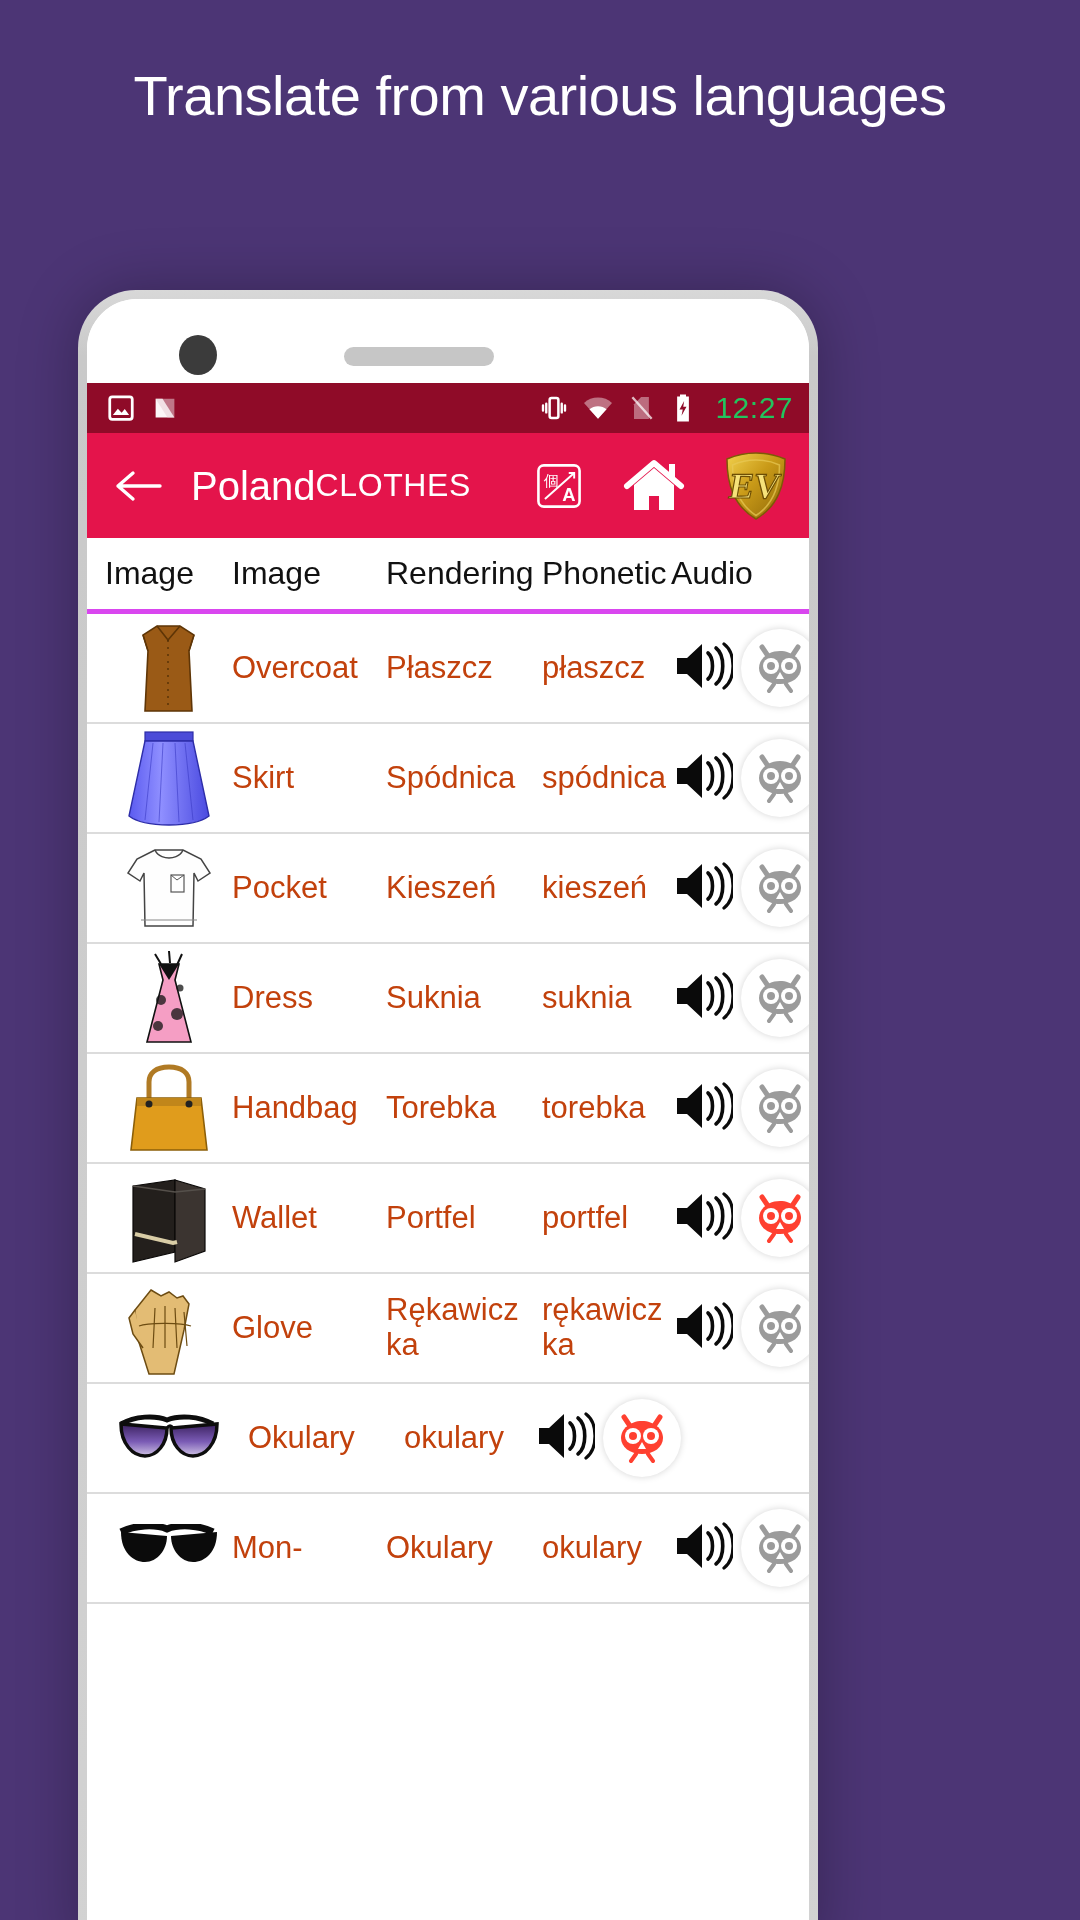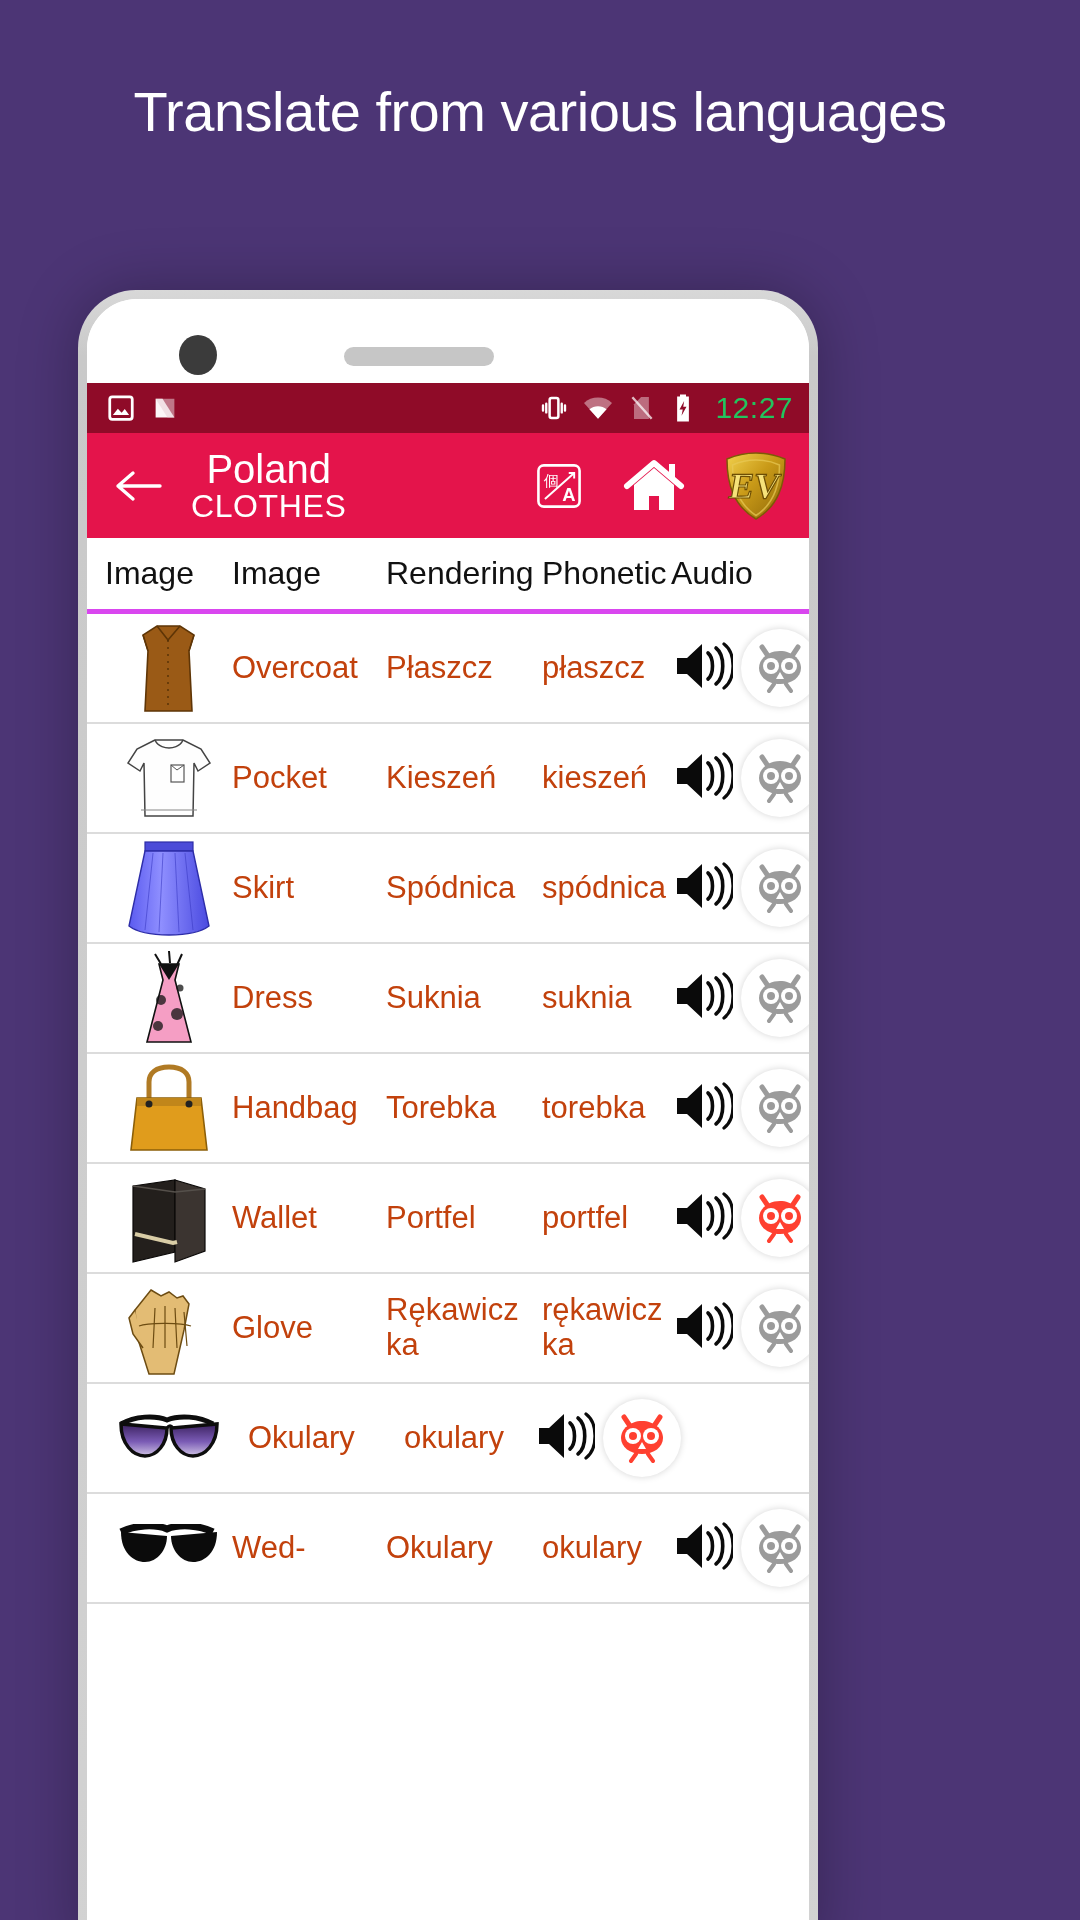--- a/index.html
+++ b/index.html
@@ -9,21 +9,21 @@
     height: 1920px;
     overflow: hidden;
     background: #4c3575;
     font-family: "Liberation Sans", sans-serif;
     position: relative;
   }
 
   
   .promo-headline {
     position: absolute;
-    top: 78px;
+    top: 62px;
     left: 0;
     width: 1080px;
     text-align: center;
     color: #ffffff;
     font-size: 56px;
     line-height: 1.22;
     font-weight: 400;
     letter-spacing: -0.5px;
     padding: 0 130px;
   }
@@ -105,21 +105,21 @@
   .back-arrow {
     width: 62px;
     display: flex;
     align-items: center;
     justify-content: center;
     cursor: pointer;
   }
   .header-titles {
     margin-left: 22px;
     display: flex;
-    flex-direction: column;
+    flex-direction: row;
     align-items: center;
     line-height: 1.05;
   }
   .header-title { font-size: 40px; font-weight: 400; }
   .header-subtitle { font-size: 32px; font-weight: 400; letter-spacing: 0.6px; }
   .header-actions {
     margin-left: auto;
     display: flex;
     align-items: center;
     gap: 38px;
@@ -331,70 +331,70 @@
     <circle cx="17" cy="23" r="4" fill="#9b9b9b"></circle>
     <circle cx="35" cy="23" r="4" fill="#9b9b9b"></circle>
     <path d="M26 29l-4 7h8z" fill="#ffffff"></path>
     <path d="M20 41l-5 7M32 41l5 7" stroke="#9b9b9b" stroke-width="4" stroke-linecap="round"></path>
   </svg>
             </span>
           </div>
         </div>
         <div class="data-row">
           <div class="col-image cell-img">
-            <svg width="100" height="92" viewBox="0 0 100 92">
-      <path d="M36 8L18 17 9 31l12 8 4-8 1 53h48l1-53 4 8 12-8-9-14-18-9z" fill="#fefefe" stroke="#444" stroke-width="1.5"></path>
-      <path d="M36 8c3 7 11 8 14 8s11-1 14-8" fill="none" stroke="#444" stroke-width="1.5"></path>
-      <rect x="52" y="33" width="13" height="17" fill="none" stroke="#555" stroke-width="1.2"></rect>
-      <path d="M52 33l6 5 7-5" fill="none" stroke="#555" stroke-width="1"></path>
-      <path d="M22 78h56" stroke="#888" stroke-width="1.2"></path>
-    </svg>
-          </div>
-          <div class="col-word cell-text">Pocket</div>
-          <div class="col-render cell-text">Kieszeń</div>
-          <div class="col-phon cell-text">kieszeń</div>
-          <div class="col-audio audio-cell">
-            <span class="speaker-btn"><svg width="62" height="62" viewBox="0 0 62 62">
-    <path d="M6 23h10L31 9v44L16 39H6z" fill="#0a0a0a"></path>
-    <path d="M37 18c6 5 6 21 0 26" fill="none" stroke="#0a0a0a" stroke-width="3.6" stroke-linecap="round"></path>
-    <path d="M45 13c9 7 9 29 0 36" fill="none" stroke="#0a0a0a" stroke-width="3.6" stroke-linecap="round"></path>
-    <path d="M53 9c12 9 12 35 0 44" fill="none" stroke="#0a0a0a" stroke-width="3.2" stroke-linecap="round"></path>
-  </svg></span>
-            <span class="owl-btn">
-              <svg width="52" height="50" viewBox="0 0 52 50">
-    <path d="M8 4l6 9M44 4l-6 9" stroke="#9b9b9b" stroke-width="5" stroke-linecap="round"></path>
-    <path d="M26 8C14 8 5 16 5 25c0 9 9 16 21 16s21-7 21-16C47 16 38 8 26 8z" fill="#9b9b9b"></path>
-    <circle cx="17" cy="23" r="8" fill="#ffffff"></circle>
-    <circle cx="35" cy="23" r="8" fill="#ffffff"></circle>
-    <circle cx="17" cy="23" r="4" fill="#9b9b9b"></circle>
-    <circle cx="35" cy="23" r="4" fill="#9b9b9b"></circle>
-    <path d="M26 29l-4 7h8z" fill="#ffffff"></path>
-    <path d="M20 41l-5 7M32 41l5 7" stroke="#9b9b9b" stroke-width="4" stroke-linecap="round"></path>
-  </svg>
-            </span>
-          </div>
-        </div>
-        <div class="data-row">
-          <div class="col-image cell-img">
             <svg width="92" height="100" viewBox="0 0 92 100">
       <defs>
                 <linearGradient id="skg" x1="0" y1="0" x2="1" y2="0">
         <stop offset="0%" stop-color="#5b5bf0"></stop>
                   <stop offset="40%" stop-color="#8f8fff"></stop>
         <stop offset="100%" stop-color="#4a4ae0"></stop>
                 </linearGradient>
               </defs>
       <rect x="22" y="4" width="48" height="9" fill="#4b4bd8" stroke="#2d2da8" stroke-width="1.2"></rect>
       <path d="M22 13L6 88c9 7 27 9 40 9s31-2 40-9L70 13z" fill="url(#skg)" stroke="#2d2da8" stroke-width="1.4"></path>
       <path d="M30 15L22 92M40 15l-4 79M52 15l4 79M62 15l8 77" stroke="#3a3ac4" stroke-width="1" opacity="0.6" fill="none"></path>
     </svg>
           </div>
           <div class="col-word cell-text">Skirt</div>
           <div class="col-render cell-text">Spódnica</div>
           <div class="col-phon cell-text">spódnica</div>
+          <div class="col-audio audio-cell">
+            <span class="speaker-btn"><svg width="62" height="62" viewBox="0 0 62 62">
+    <path d="M6 23h10L31 9v44L16 39H6z" fill="#0a0a0a"></path>
+    <path d="M37 18c6 5 6 21 0 26" fill="none" stroke="#0a0a0a" stroke-width="3.6" stroke-linecap="round"></path>
+    <path d="M45 13c9 7 9 29 0 36" fill="none" stroke="#0a0a0a" stroke-width="3.6" stroke-linecap="round"></path>
+    <path d="M53 9c12 9 12 35 0 44" fill="none" stroke="#0a0a0a" stroke-width="3.2" stroke-linecap="round"></path>
+  </svg></span>
+            <span class="owl-btn">
+              <svg width="52" height="50" viewBox="0 0 52 50">
+    <path d="M8 4l6 9M44 4l-6 9" stroke="#9b9b9b" stroke-width="5" stroke-linecap="round"></path>
+    <path d="M26 8C14 8 5 16 5 25c0 9 9 16 21 16s21-7 21-16C47 16 38 8 26 8z" fill="#9b9b9b"></path>
+    <circle cx="17" cy="23" r="8" fill="#ffffff"></circle>
+    <circle cx="35" cy="23" r="8" fill="#ffffff"></circle>
+    <circle cx="17" cy="23" r="4" fill="#9b9b9b"></circle>
+    <circle cx="35" cy="23" r="4" fill="#9b9b9b"></circle>
+    <path d="M26 29l-4 7h8z" fill="#ffffff"></path>
+    <path d="M20 41l-5 7M32 41l5 7" stroke="#9b9b9b" stroke-width="4" stroke-linecap="round"></path>
+  </svg>
+            </span>
+          </div>
+        </div>
+        <div class="data-row">
+          <div class="col-image cell-img">
+            <svg width="100" height="92" viewBox="0 0 100 92">
+      <path d="M36 8L18 17 9 31l12 8 4-8 1 53h48l1-53 4 8 12-8-9-14-18-9z" fill="#fefefe" stroke="#444" stroke-width="1.5"></path>
+      <path d="M36 8c3 7 11 8 14 8s11-1 14-8" fill="none" stroke="#444" stroke-width="1.5"></path>
+      <rect x="52" y="33" width="13" height="17" fill="none" stroke="#555" stroke-width="1.2"></rect>
+      <path d="M52 33l6 5 7-5" fill="none" stroke="#555" stroke-width="1"></path>
+      <path d="M22 78h56" stroke="#888" stroke-width="1.2"></path>
+    </svg>
+          </div>
+          <div class="col-word cell-text">Pocket</div>
+          <div class="col-render cell-text">Kieszeń</div>
+          <div class="col-phon cell-text">kieszeń</div>
           <div class="col-audio audio-cell">
             <span class="speaker-btn"><svg width="62" height="62" viewBox="0 0 62 62">
     <path d="M6 23h10L31 9v44L16 39H6z" fill="#0a0a0a"></path>
     <path d="M37 18c6 5 6 21 0 26" fill="none" stroke="#0a0a0a" stroke-width="3.6" stroke-linecap="round"></path>
     <path d="M45 13c9 7 9 29 0 36" fill="none" stroke="#0a0a0a" stroke-width="3.6" stroke-linecap="round"></path>
     <path d="M53 9c12 9 12 35 0 44" fill="none" stroke="#0a0a0a" stroke-width="3.2" stroke-linecap="round"></path>
   </svg></span>
             <span class="owl-btn">
               <svg width="52" height="50" viewBox="0 0 52 50">
     <path d="M8 4l6 9M44 4l-6 9" stroke="#9b9b9b" stroke-width="5" stroke-linecap="round"></path>
@@ -588,21 +588,21 @@
         </div>
         <div class="data-row">
           <div class="col-image cell-img">
             <svg width="104" height="48" viewBox="0 0 104 48">
       <path d="M4 8c0 20 12 30 24 30s22-12 22-26z" fill="#0b0b0b"></path>
       <path d="M100 8c0 20-12 30-24 30s-22-12-22-26z" fill="#0b0b0b"></path>
       <path d="M4 8c14-7 34-8 46-3 12-5 32-4 46 3" fill="none" stroke="#0b0b0b" stroke-width="7"></path>
       <path d="M44 10h16" stroke="#ffffff" stroke-width="2"></path>
     </svg>
           </div>
-          <div class="col-word cell-text">Wed-</div>
+          <div class="col-word cell-text">Mon-</div>
           <div class="col-render cell-text">Okulary</div>
           <div class="col-phon cell-text">okulary</div>
           <div class="col-audio audio-cell">
             <span class="speaker-btn"><svg width="62" height="62" viewBox="0 0 62 62">
     <path d="M6 23h10L31 9v44L16 39H6z" fill="#0a0a0a"></path>
     <path d="M37 18c6 5 6 21 0 26" fill="none" stroke="#0a0a0a" stroke-width="3.6" stroke-linecap="round"></path>
     <path d="M45 13c9 7 9 29 0 36" fill="none" stroke="#0a0a0a" stroke-width="3.6" stroke-linecap="round"></path>
     <path d="M53 9c12 9 12 35 0 44" fill="none" stroke="#0a0a0a" stroke-width="3.2" stroke-linecap="round"></path>
   </svg></span>
             <span class="owl-btn">

